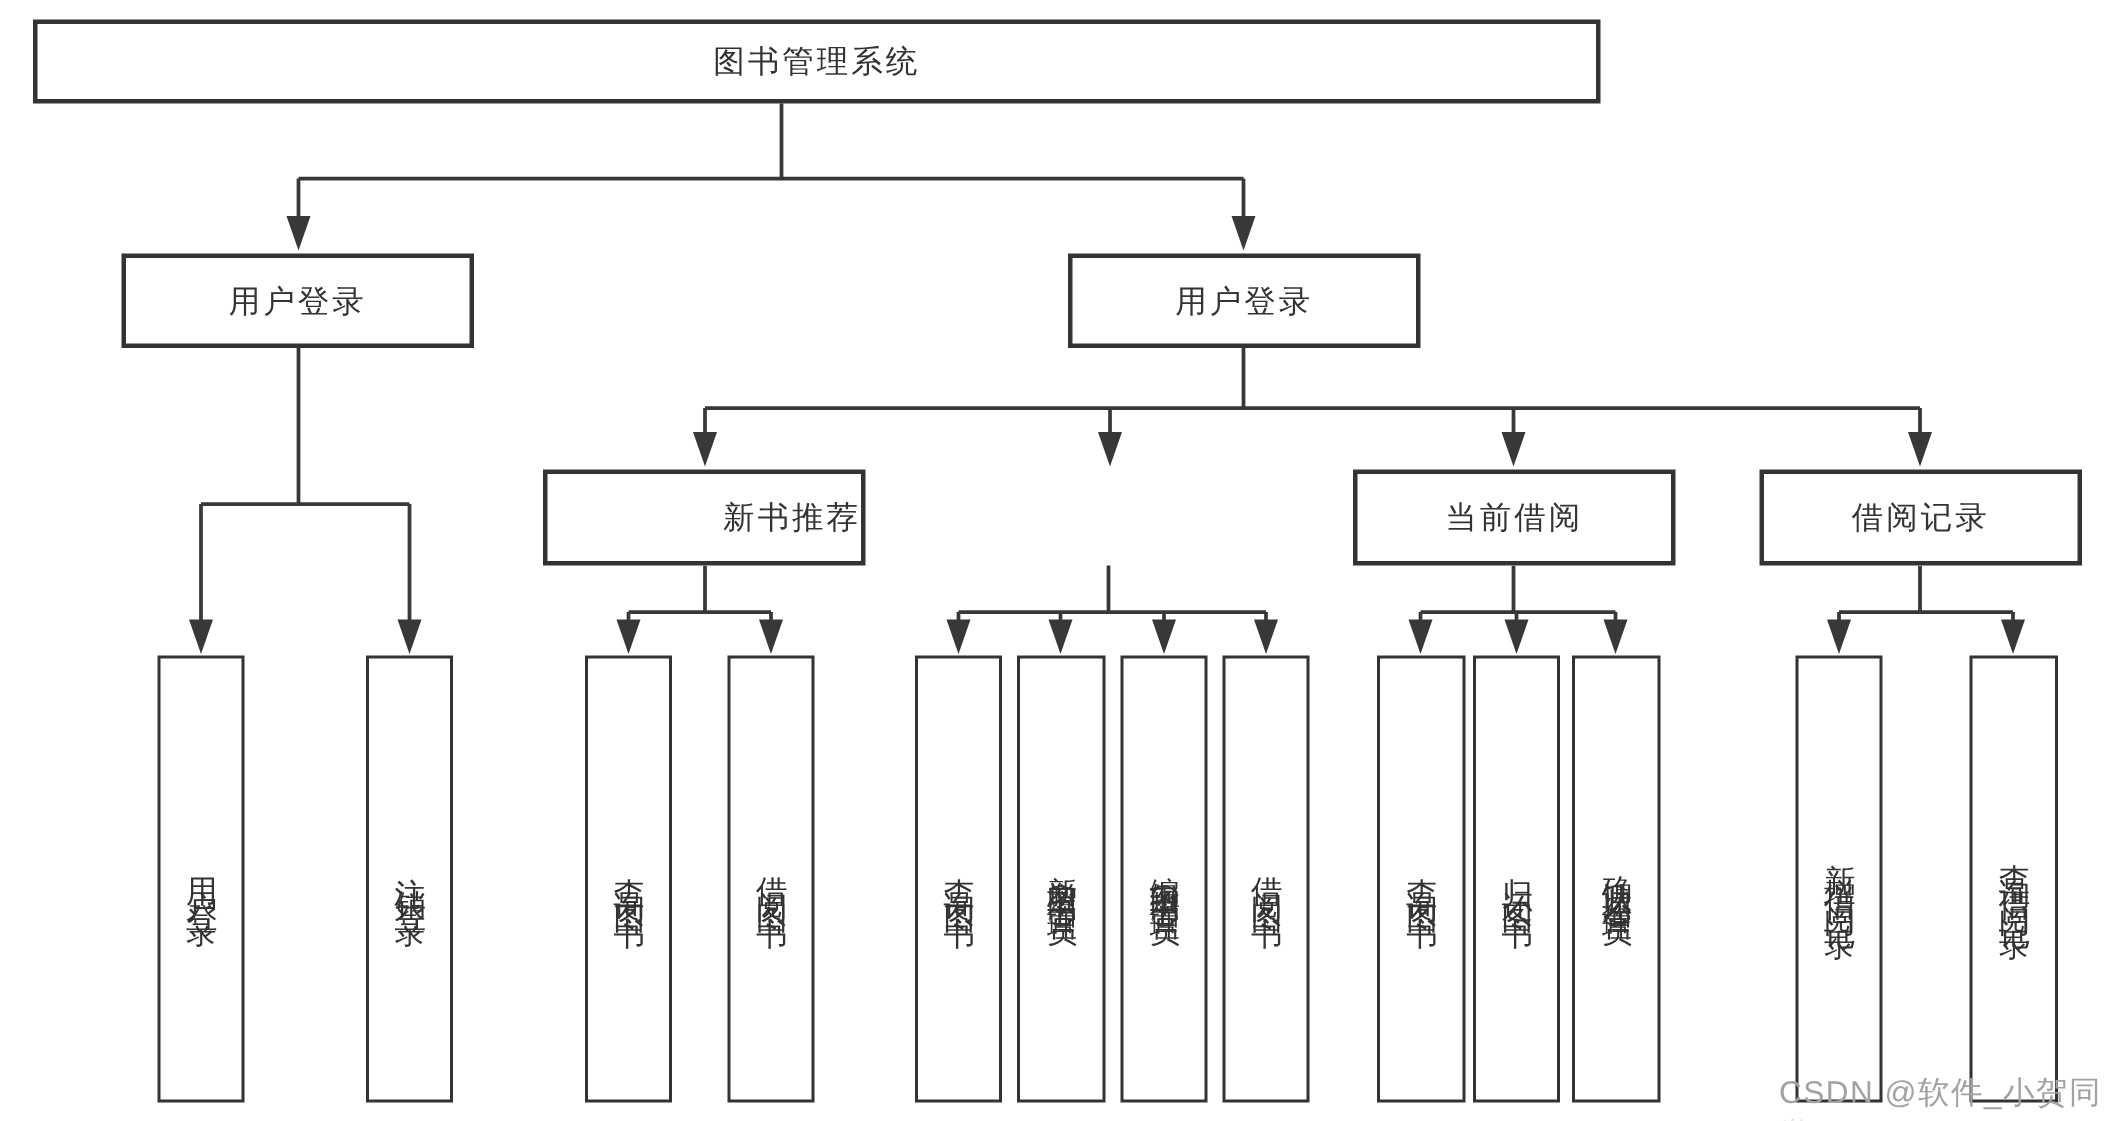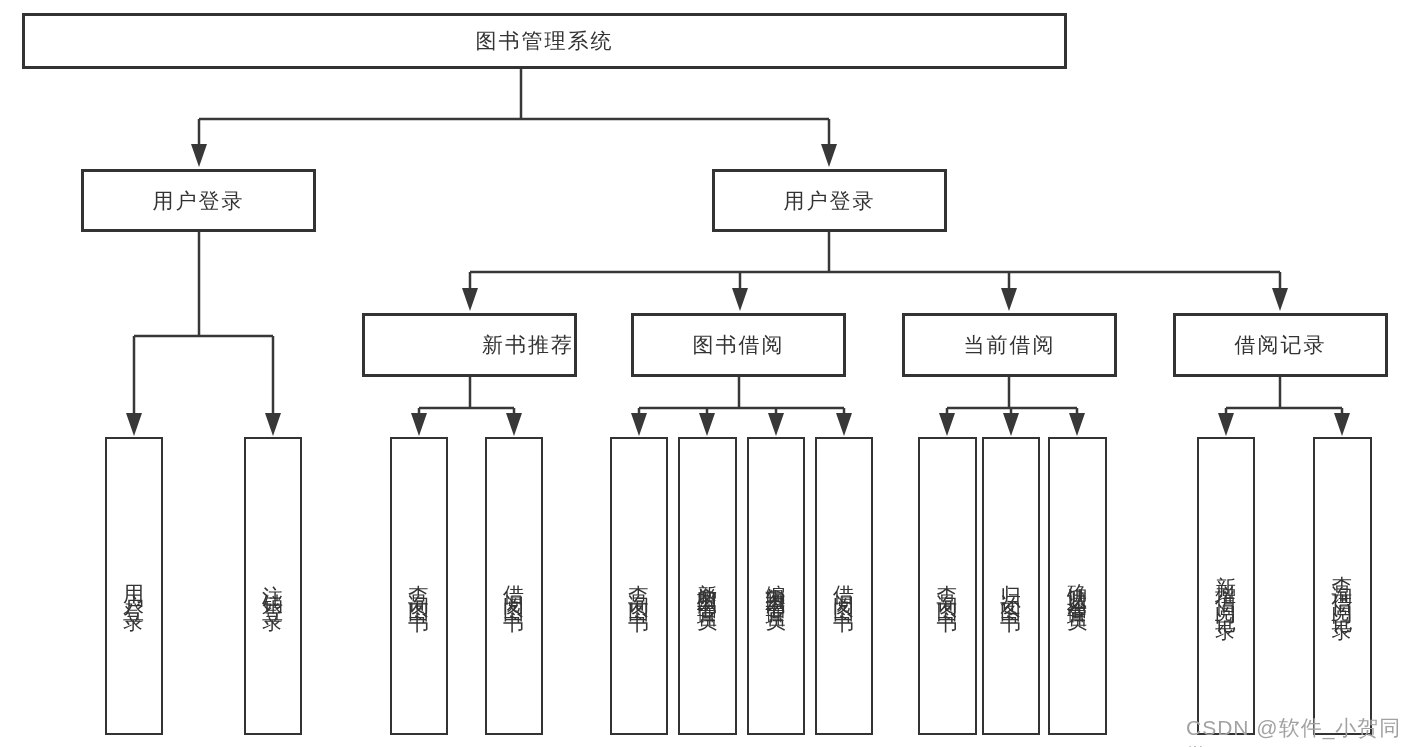--- a/index.html
+++ b/index.html
@@ -98,23 +98,20 @@
   <div class="node" style="left:81px; top:169px; width:235px; height:63px;">
     <span>用户登录</span>
   </div>
   <div class="node" style="left:712px; top:169px; width:235px; height:63px;">
     <span>用户登录</span>
   </div>
 
   <div class="node" style="left:362px; top:313px; width:215px; height:64px;justify-content:flex-end;">
     <span>新书推荐</span>
   </div>
-  <div class="node" style="left:631px; top:313px; width:215px; height:64px;">
-    <span>图书借阅</span>
-  </div>
   <div class="node" style="left:902px; top:313px; width:215px; height:64px;">
     <span>当前借阅</span>
   </div>
   <div class="node" style="left:1173px; top:313px; width:215px; height:64px;text-align:center;">
     <span>借阅记录</span>
   </div>
 
   <div class="node leaf" style="left:105px; top:437px; width:58px; height:298px;">
     <span>用户登录</span>
   </div>

